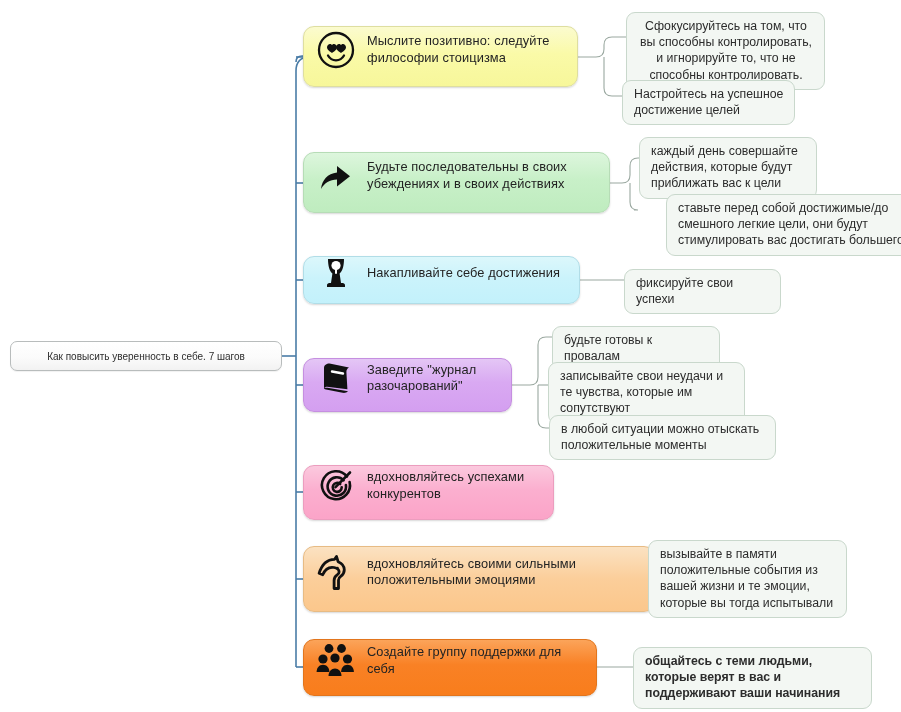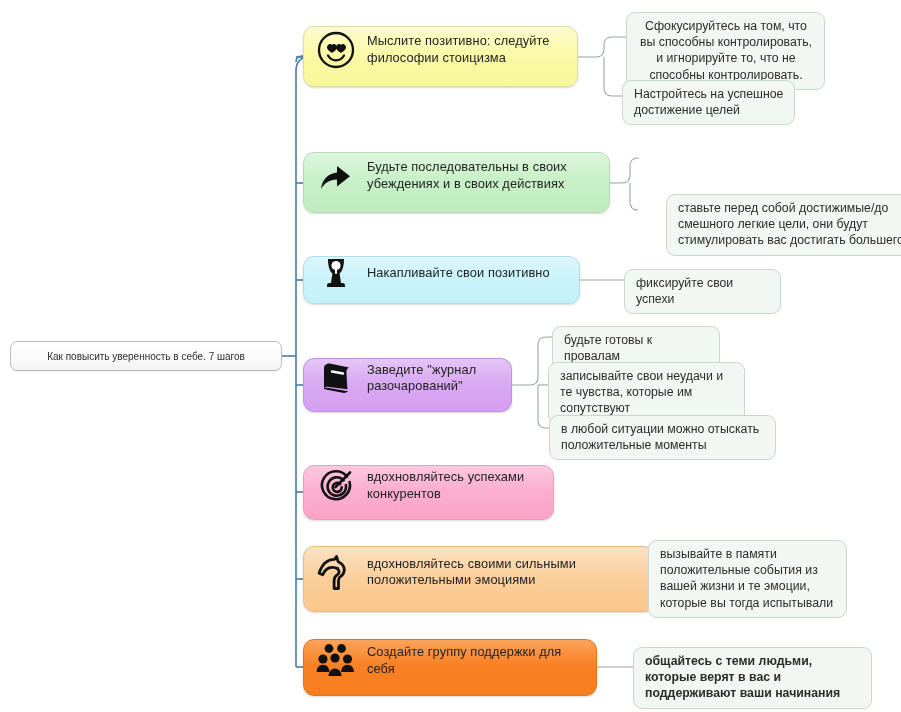--- a/index.html
+++ b/index.html
@@ -148,33 +148,36 @@
   </div>
 
   <div class="node n2">
     <span class="ico">
       <svg width="42" height="42" viewBox="0 0 42 42">
         <path d="M6 34c1-9 6.5-15.5 16-16.6V11l13 10.2-13 10.2v-6.8C14.6 24.8 9.6 28 6 34z" fill="#111"></path>
       </svg>
     </span>
     <span class="lbl">Будьте последовательны в своих убеждениях и в своих действиях</span>
   </div>
+  <div class="leaf" style="left:639px;top:137px;width:178px;">
+    <span>каждый день совершайте действия, которые будут приближать вас к цели</span>
+  </div>
   <div class="leaf" style="left:666px;top:194px;width:256px;">
     <span>ставьте перед собой достижимые/до смешного легкие цели, они будут стимулировать вас достигать большего</span>
   </div>
 
   <div class="node n3">
     <span class="ico">
       <svg width="40" height="40" viewBox="0 0 40 40">
         <path d="M12 6h16c0 7-1.5 12-4.4 14.6l1.4 9.4h1.6c1.4 0 2.4 1 2.4 2.2V34H11v-1.8c0-1.2 1-2.2 2.4-2.2H15l1.4-9.4C13.5 18 12 13 12 6z" fill="#111"></path>
         <circle cx="20" cy="12.5" r="4.6" fill="#fff"></circle>
         <path d="M20 14.8v6" stroke="#fff" stroke-width="2"></path>
       </svg>
     </span>
-    <span class="lbl">Накапливайте свои позитивно</span>
+    <span class="lbl">Накапливайте себе достижения</span>
   </div>
   <div class="leaf" style="left:624px;top:269px;width:157px;">
     <span>фиксируйте свои успехи</span>
   </div>
 
   <div class="node n4">
     <span class="ico">
       <svg width="42" height="42" viewBox="0 0 42 42">
         <path d="M9 11c0-3 2.5-4.6 5.5-4.6L34 10.5c-1.8 1-2.6 2.6-2.6 4.4l1 17.4L12 29.8c-1.8-.3-3 1-3 2.6z" fill="#111"></path>
         <path d="M12.5 30.8L33 34.2c-1.4 1.4-3.4 2-5.4 1.6L11 32.6c-1.5-.3-2.3-1.2-2-1.8z" fill="#111"></path>

